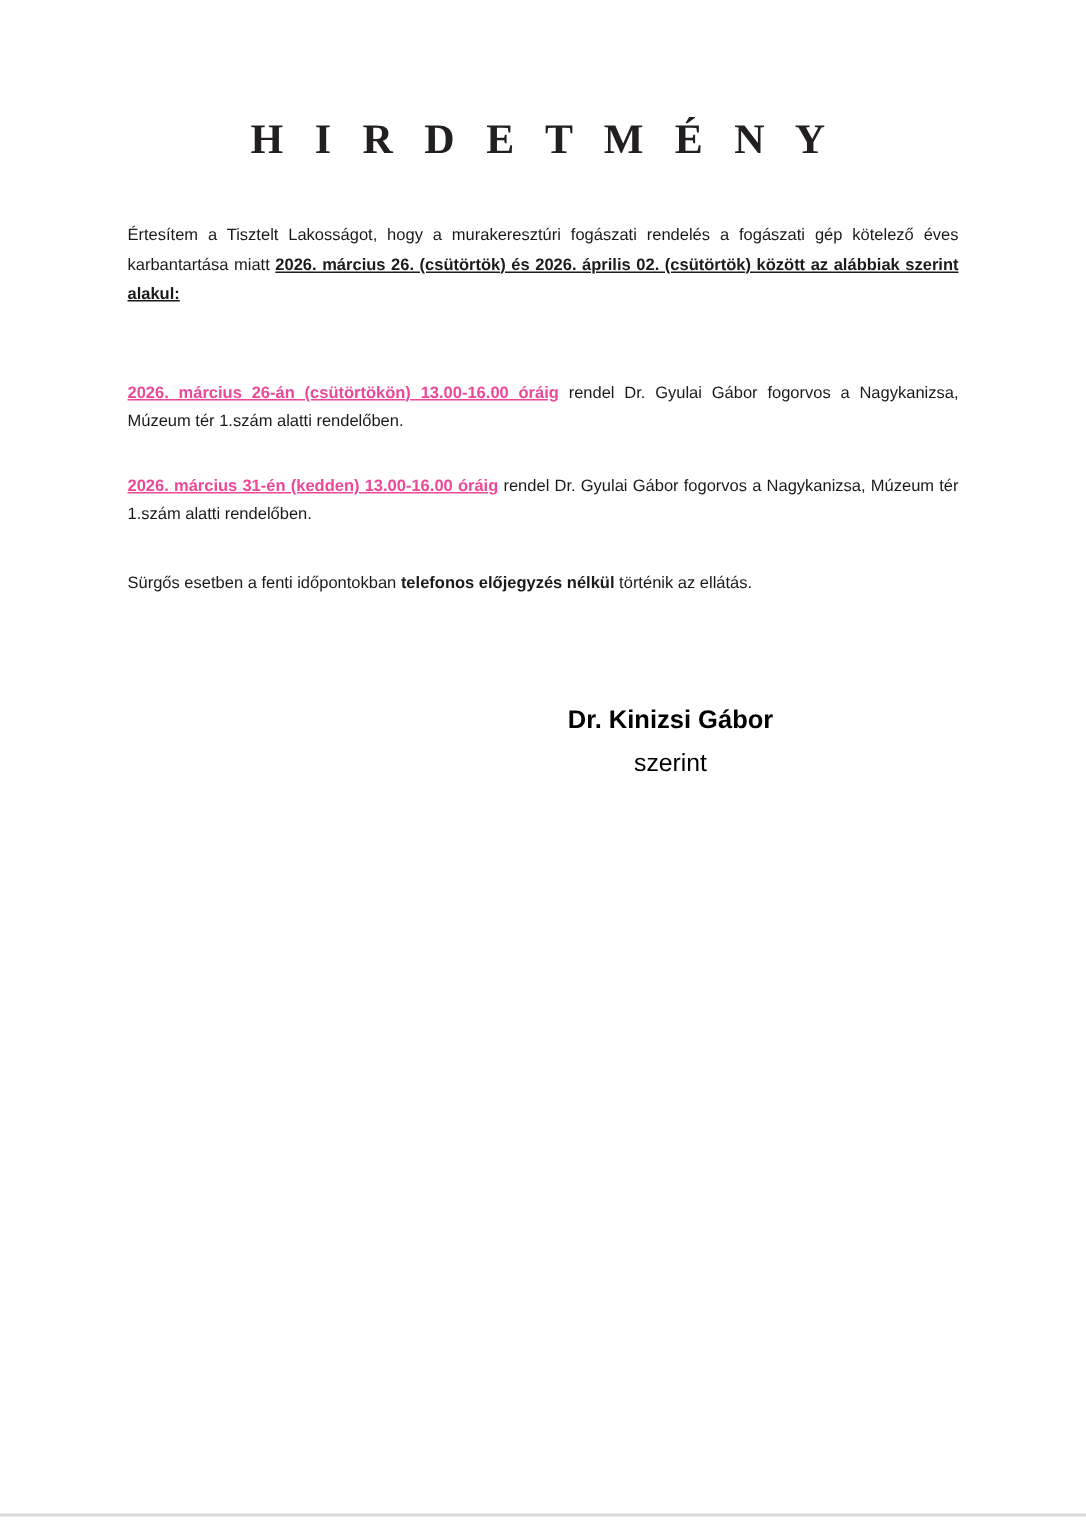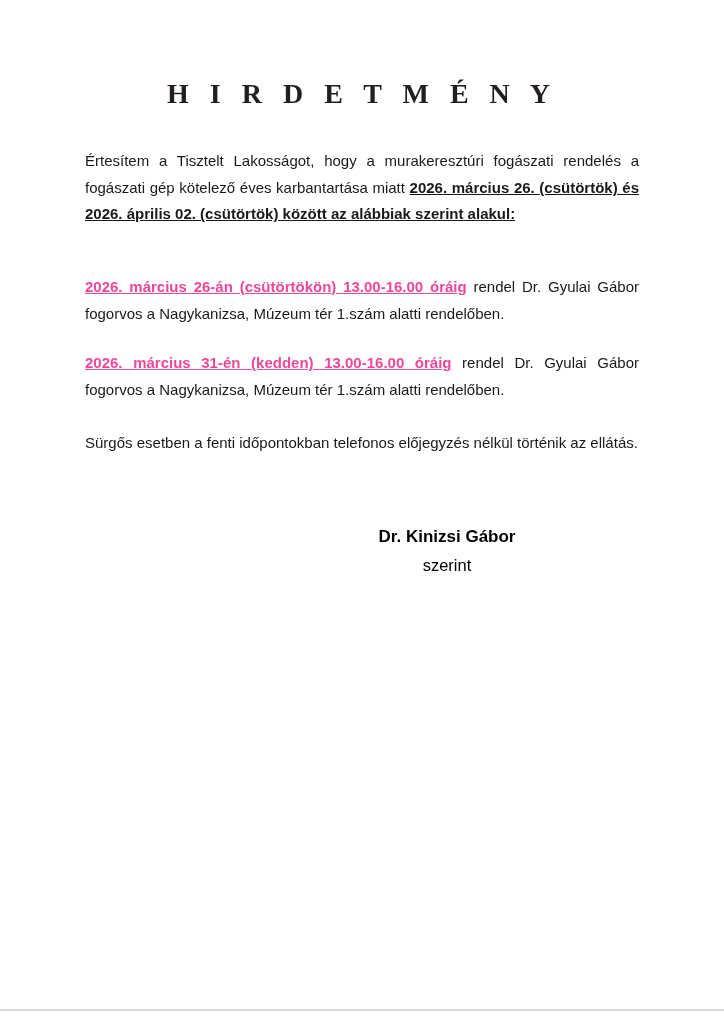--- a/index.html
+++ b/index.html
@@ -29,21 +29,21 @@
     margin-top: 78px;
     text-align: center;
     font-family: "Liberation Serif", serif;
     font-weight: bold;
     font-size: 28px;
     letter-spacing: 7px;
     color: #231f20;
   }
   .body-block {
     margin-top: 38px;
-    font-size: 15px;
+    font-size: 11px;
     line-height: 1.78;
     text-align: justify;
     text-justify: inter-word;
     color: #1a1a1a;
   }
   p {
     margin: 0 0 0 0;
   }
   .intro {
     margin-bottom: 0;
@@ -51,21 +51,21 @@
   .red-u {
     color: #ec4899;
     text-decoration: underline;
     font-weight: bold;
   }
   .black-u {
     text-decoration: underline;
     font-weight: bold;
   }
   .bold {
-    font-weight: normal;
+    font-weight: bold;
   }
   .entry {
     margin-top: 23px;
     text-align: justify;
     text-justify: inter-word;
   }
   .entry.first {
     margin-top: 46px;
   }
   .note {

